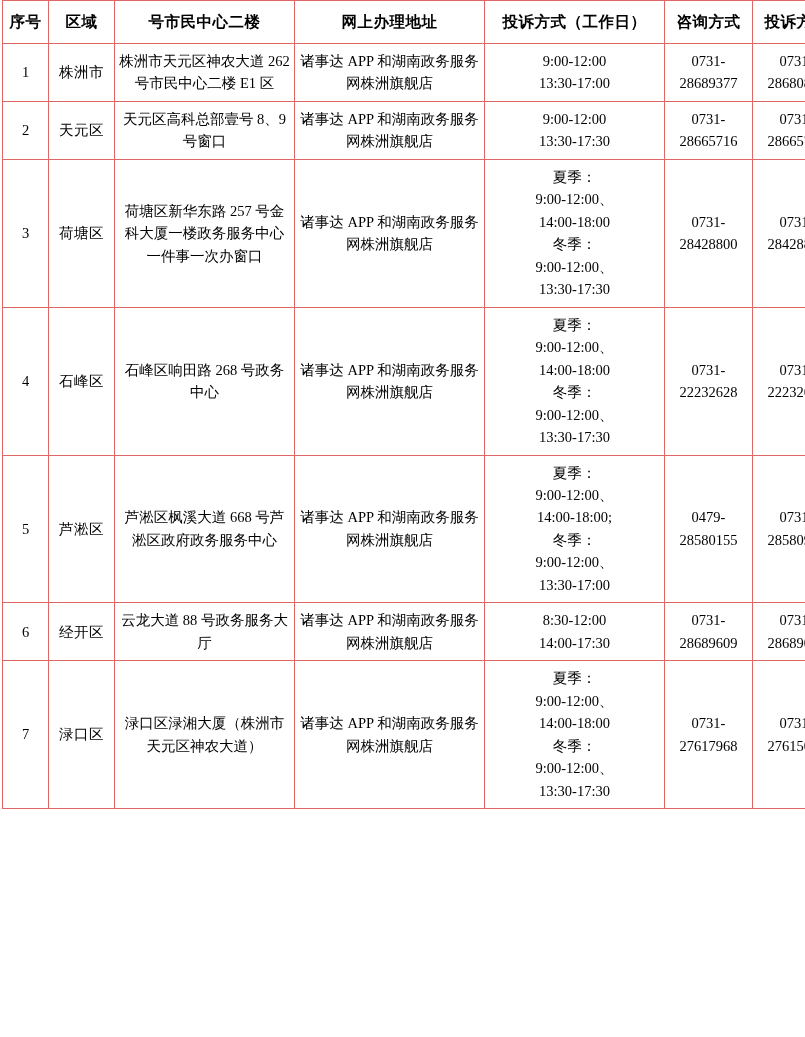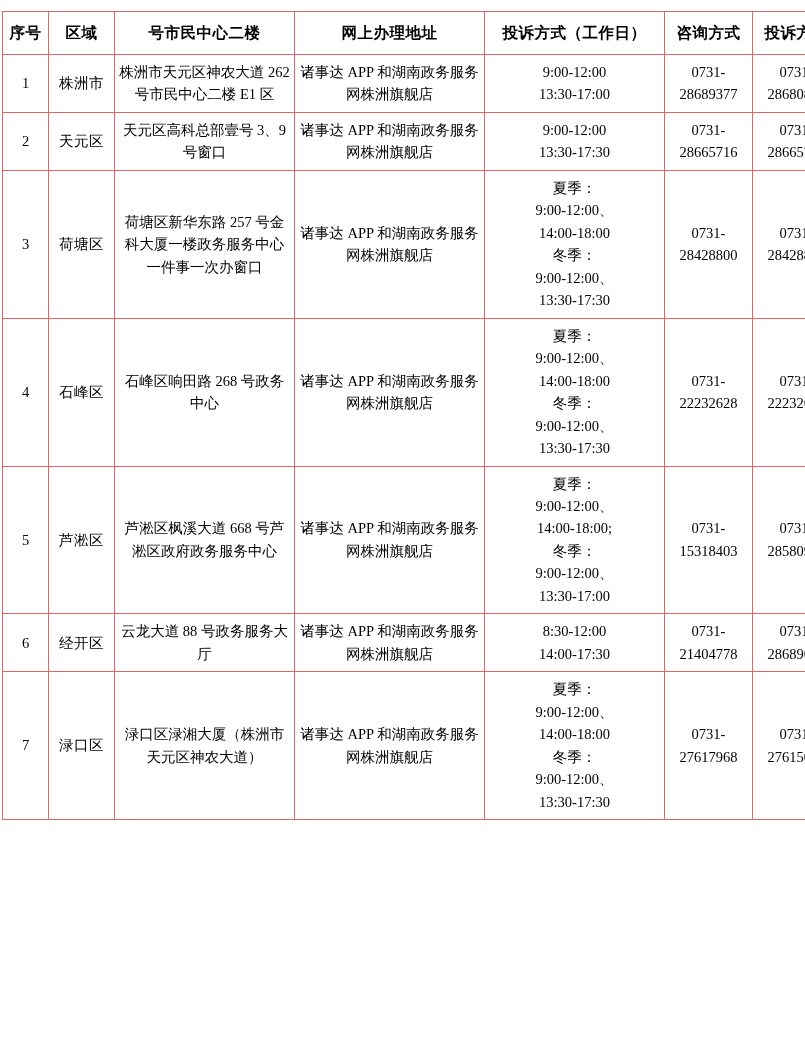--- a/index.html
+++ b/index.html
@@ -11,21 +11,21 @@
     width: 805px;
     height: 1037px;
     font-family: "Liberation Serif", "DejaVu Serif", serif;
     color: #000000;
     overflow: hidden;
   }
   .sheet {
     width: 805px;
     height: 1037px;
     box-sizing: border-box;
-    padding: 11px 2px 0 2px;
+    padding: 0 2px 0 2px;
   }
   table.gov-table {
     border-collapse: collapse;
     table-layout: fixed;
     width: 792px;
     margin: 0 auto;
   }
   table.gov-table th,
   table.gov-table td {
     border: 1px solid #e06666;
@@ -94,21 +94,21 @@
         <td class="addr">株洲市天元区神农大道 262 号市民中心二楼 E1 区</td>
         <td class="web">诸事达 APP 和湖南政务服务网株洲旗舰店</td>
         <td class="time multiline">9:00-12:00
 13:30-17:00</td>
         <td class="tel">0731-28689377</td>
         <td class="fax">0731-28680817</td>
       </tr>
       <tr>
         <td class="seq">2</td>
         <td class="area">天元区</td>
-        <td class="addr">天元区高科总部壹号 3、9 号窗口</td>
+        <td class="addr">天元区高科总部壹号 8、9 号窗口</td>
         <td class="web">诸事达 APP 和湖南政务服务网株洲旗舰店</td>
         <td class="time multiline">9:00-12:00
 13:30-17:30</td>
         <td class="tel">0731-28665716</td>
         <td class="fax">0731-28665766</td>
       </tr>
       <tr>
         <td class="seq">3</td>
         <td class="area">荷塘区</td>
         <td class="addr">荷塘区新华东路 257 号金科大厦一楼政务服务中心一件事一次办窗口</td>
@@ -140,31 +140,31 @@
         <td class="seq">5</td>
         <td class="area">芦淞区</td>
         <td class="addr">芦淞区枫溪大道 668 号芦淞区政府政务服务中心</td>
         <td class="web">诸事达 APP 和湖南政务服务网株洲旗舰店</td>
         <td class="time multiline">夏季：
 9:00-12:00、
 14:00-18:00;
 冬季：
 9:00-12:00、
 13:30-17:00</td>
-        <td class="tel">0731-15318403</td>
+        <td class="tel">0479-28580155</td>
         <td class="fax">0731-28580959</td>
       </tr>
       <tr>
         <td class="seq">6</td>
         <td class="area">经开区</td>
         <td class="addr">云龙大道 88 号政务服务大厅</td>
         <td class="web">诸事达 APP 和湖南政务服务网株洲旗舰店</td>
         <td class="time multiline">8:30-12:00
 14:00-17:30</td>
-        <td class="tel">0731-21404778</td>
+        <td class="tel">0731-28689609</td>
         <td class="fax">0731-28689031</td>
       </tr>
       <tr>
         <td class="seq">7</td>
         <td class="area">渌口区</td>
         <td class="addr">渌口区渌湘大厦（株洲市天元区神农大道）</td>
         <td class="web">诸事达 APP 和湖南政务服务网株洲旗舰店</td>
         <td class="time multiline">夏季：
 9:00-12:00、
 14:00-18:00

